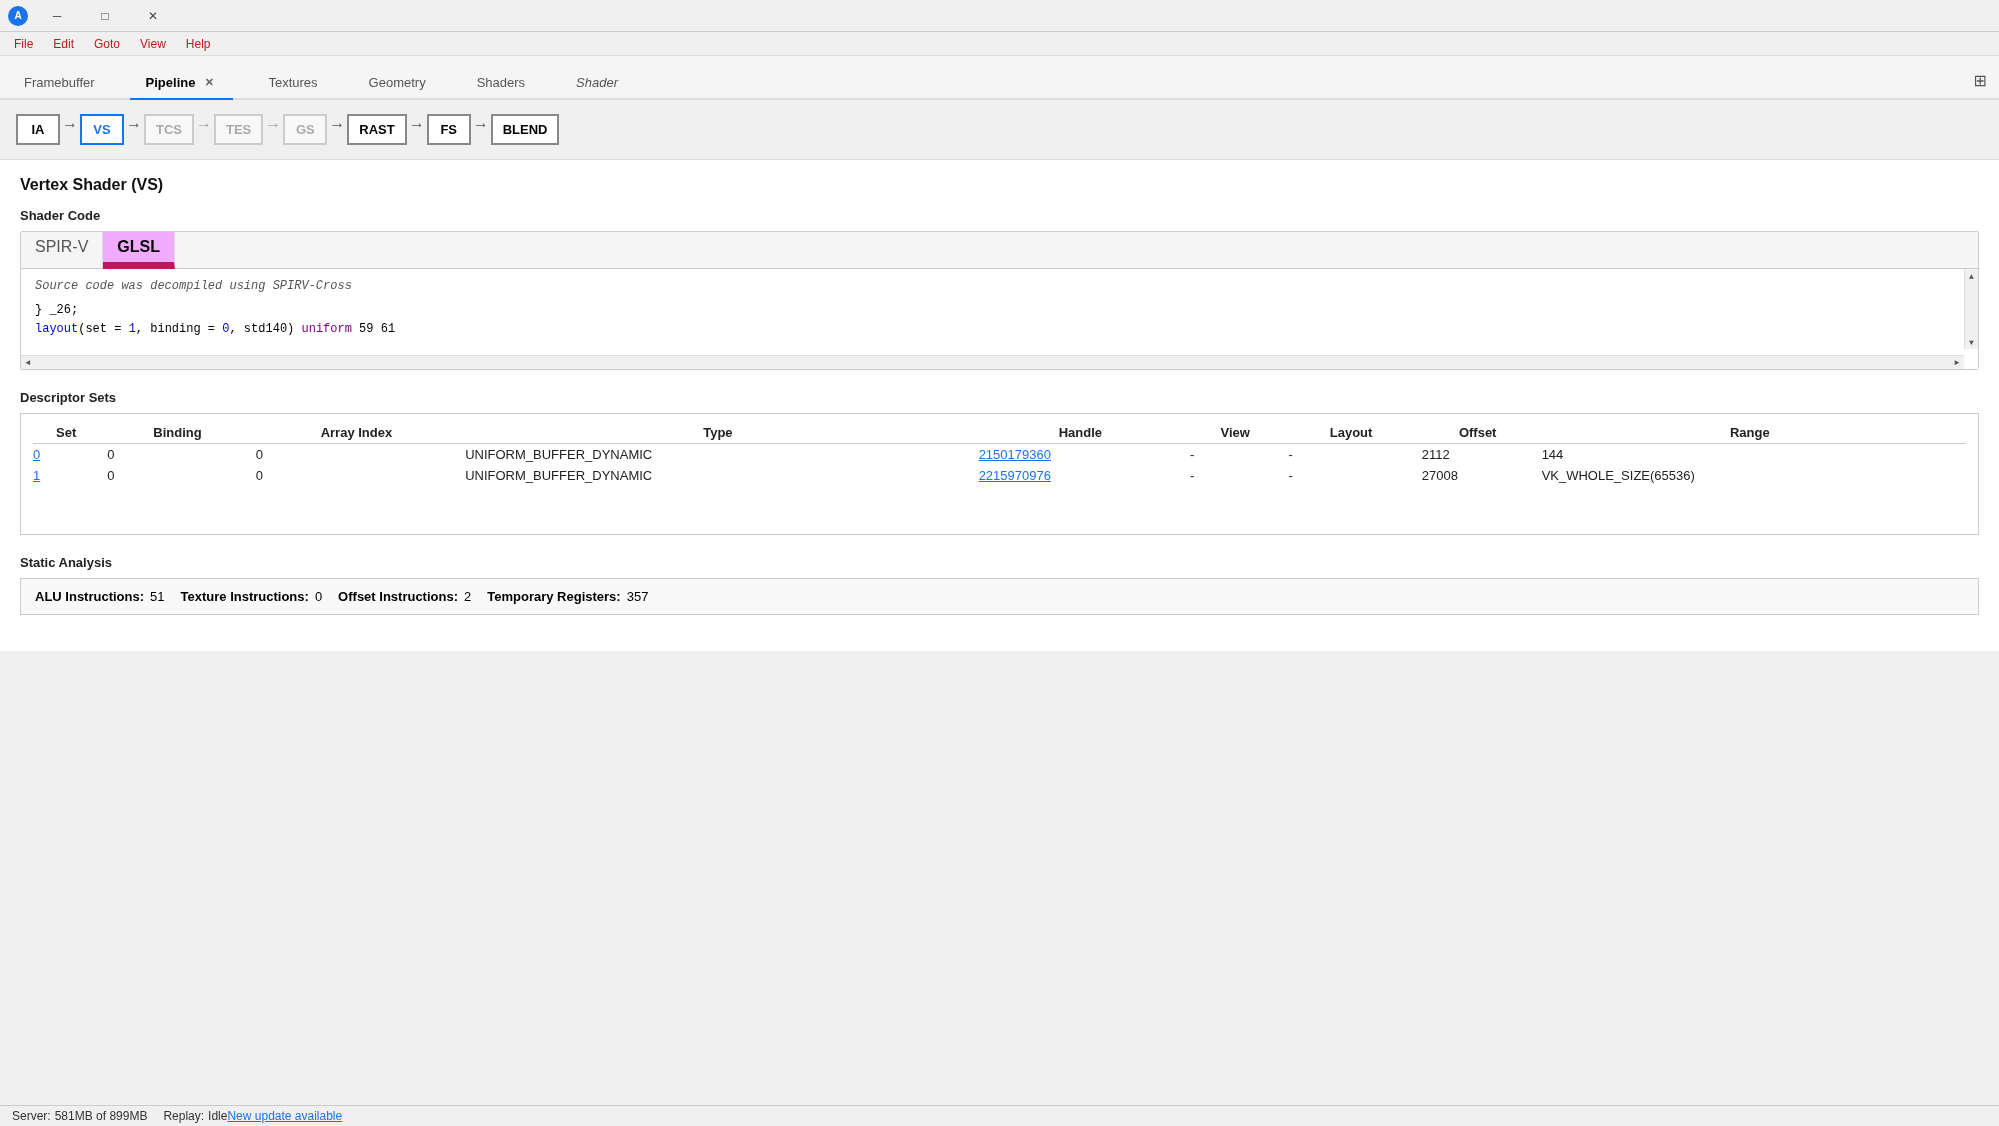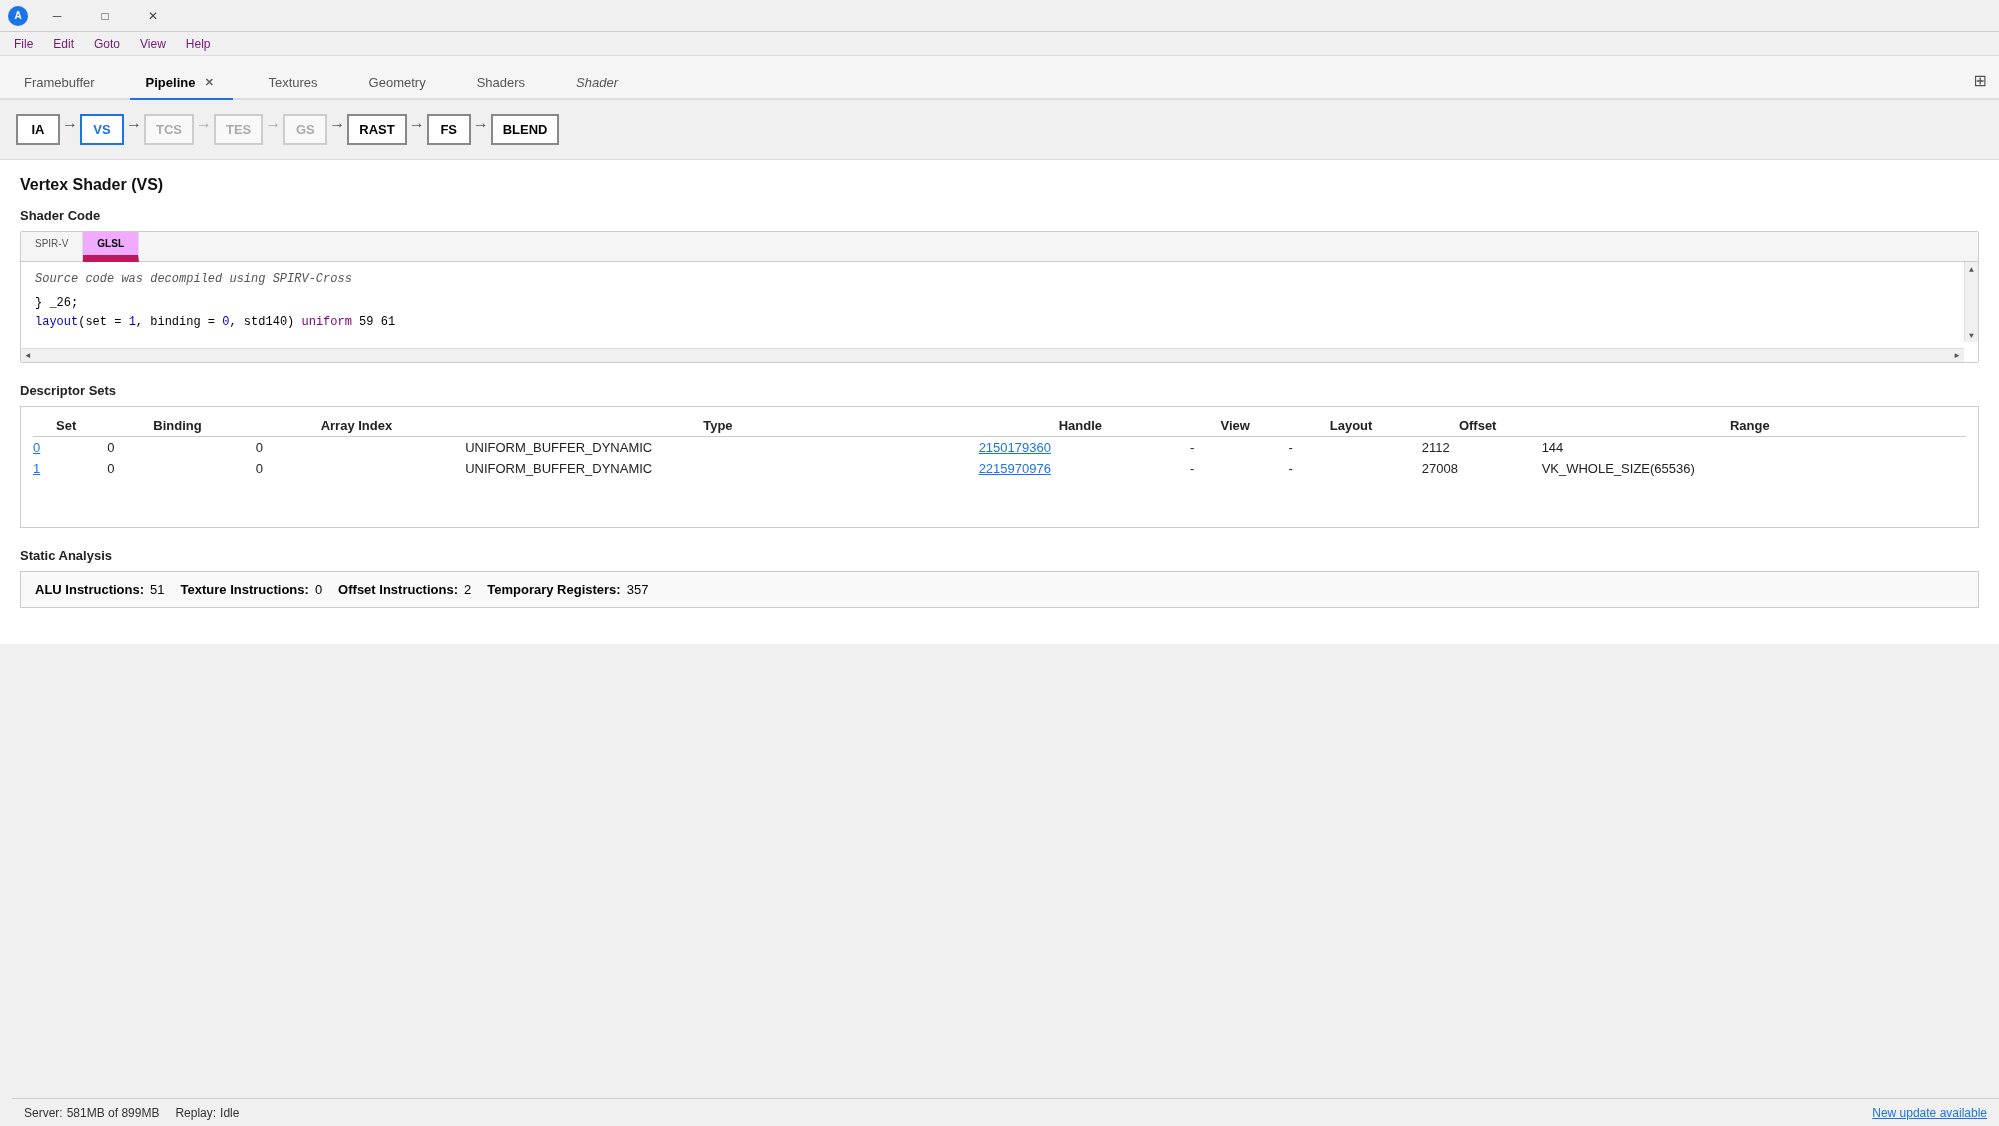--- a/index.html
+++ b/index.html
@@ -59,21 +59,21 @@
       height: 24px;
       display: flex;
       align-items: center;
       padding: 0 4px;
       border-bottom: 1px solid #ddd;
     }
     .menubar-item {
       padding: 2px 10px;
       font-size: 12px;
       cursor: pointer;
-      color: #701a75;
+      color: #b91c1c;
     }
 
     
     .tabs-bar {
       background: #f5f5f5;
       height: 44px;
       display: flex;
       align-items: flex-end;
       padding: 0 8px;
       border-bottom: 2px solid #ddd;
@@ -179,21 +179,21 @@
       border-radius: 2px;
       margin-bottom: 20px;
     }
     .code-tabs {
       display: flex;
       background: #f5f5f5;
       border-bottom: 1px solid #ccc;
     }
     .code-tab {
       padding: 6px 14px;
-      font-size: 10px;
+      font-size: 16px;
       cursor: pointer;
       color: #555;
       border-right: 1px solid #ddd;
     }
     .code-tab.active {
       background: #f0abfc;
       color: #000;
       font-weight: 600;
       border-bottom: 7px solid #be185d;
       margin-bottom: -1px;
@@ -319,31 +319,30 @@
       font-size: 13px;
     }
     .stat-value {
       font-size: 13px;
     }
 
     
     .statusbar {
       position: fixed;
       bottom: 0;
-      left: 12px;
+      left: 0;
       right: 0;
-      height: 28px;
+      height: 21px;
       background: #f0f0f0;
       border-top: 1px solid #ccc;
       display: flex;
       align-items: center;
       padding: 0 12px;
       font-size: 12px;
       color: #333;
-      justify-content: space-between;
     }
     .statusbar-left {
       display: flex;
       align-items: center;
       gap: 16px;
     }
     .status-item {
       display: flex;
       align-items: center;
       gap: 4px;

